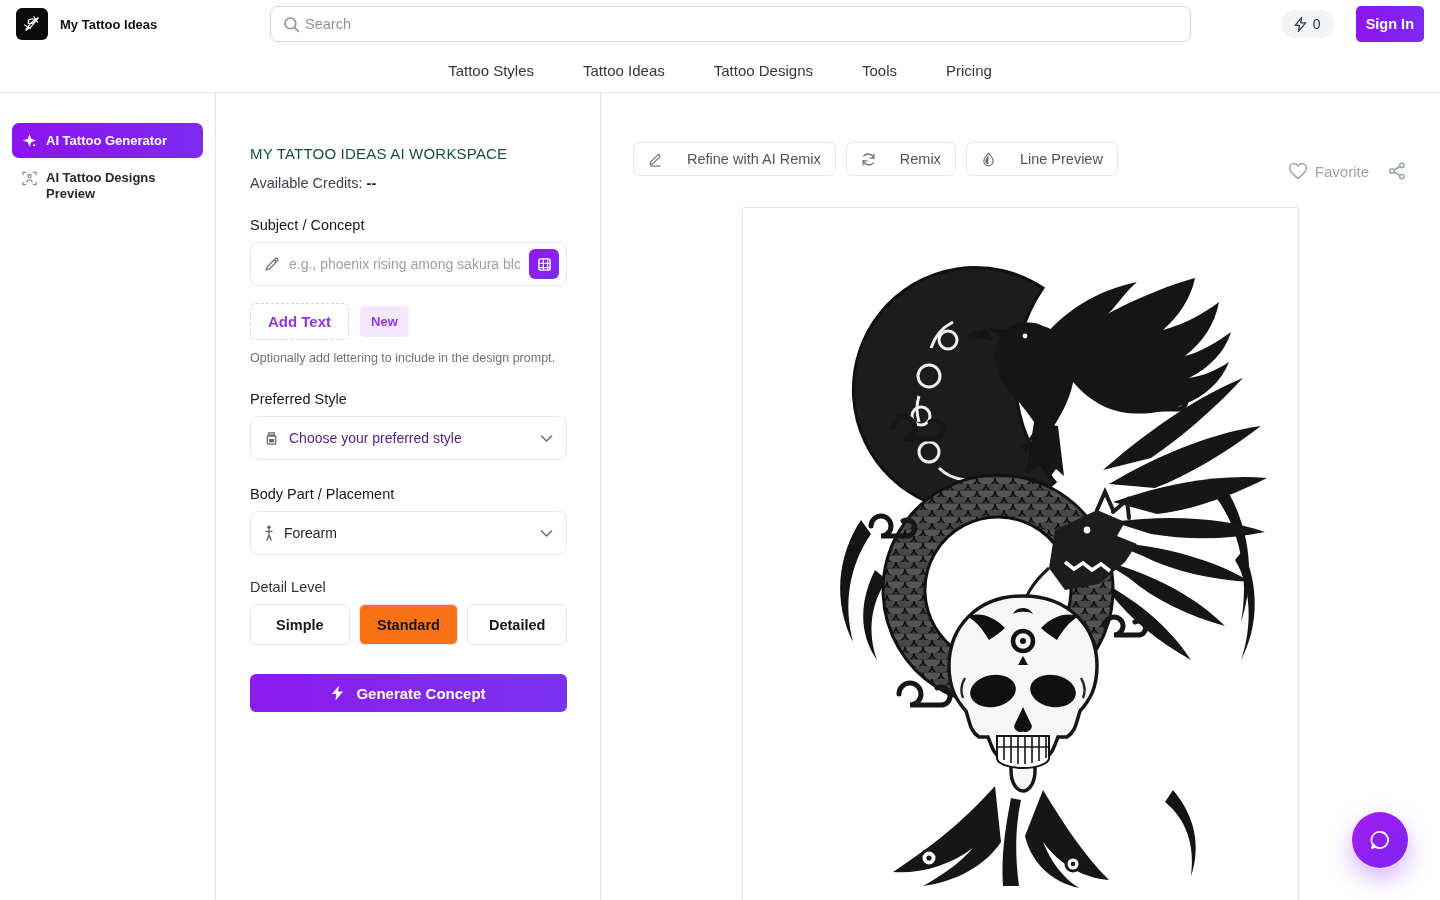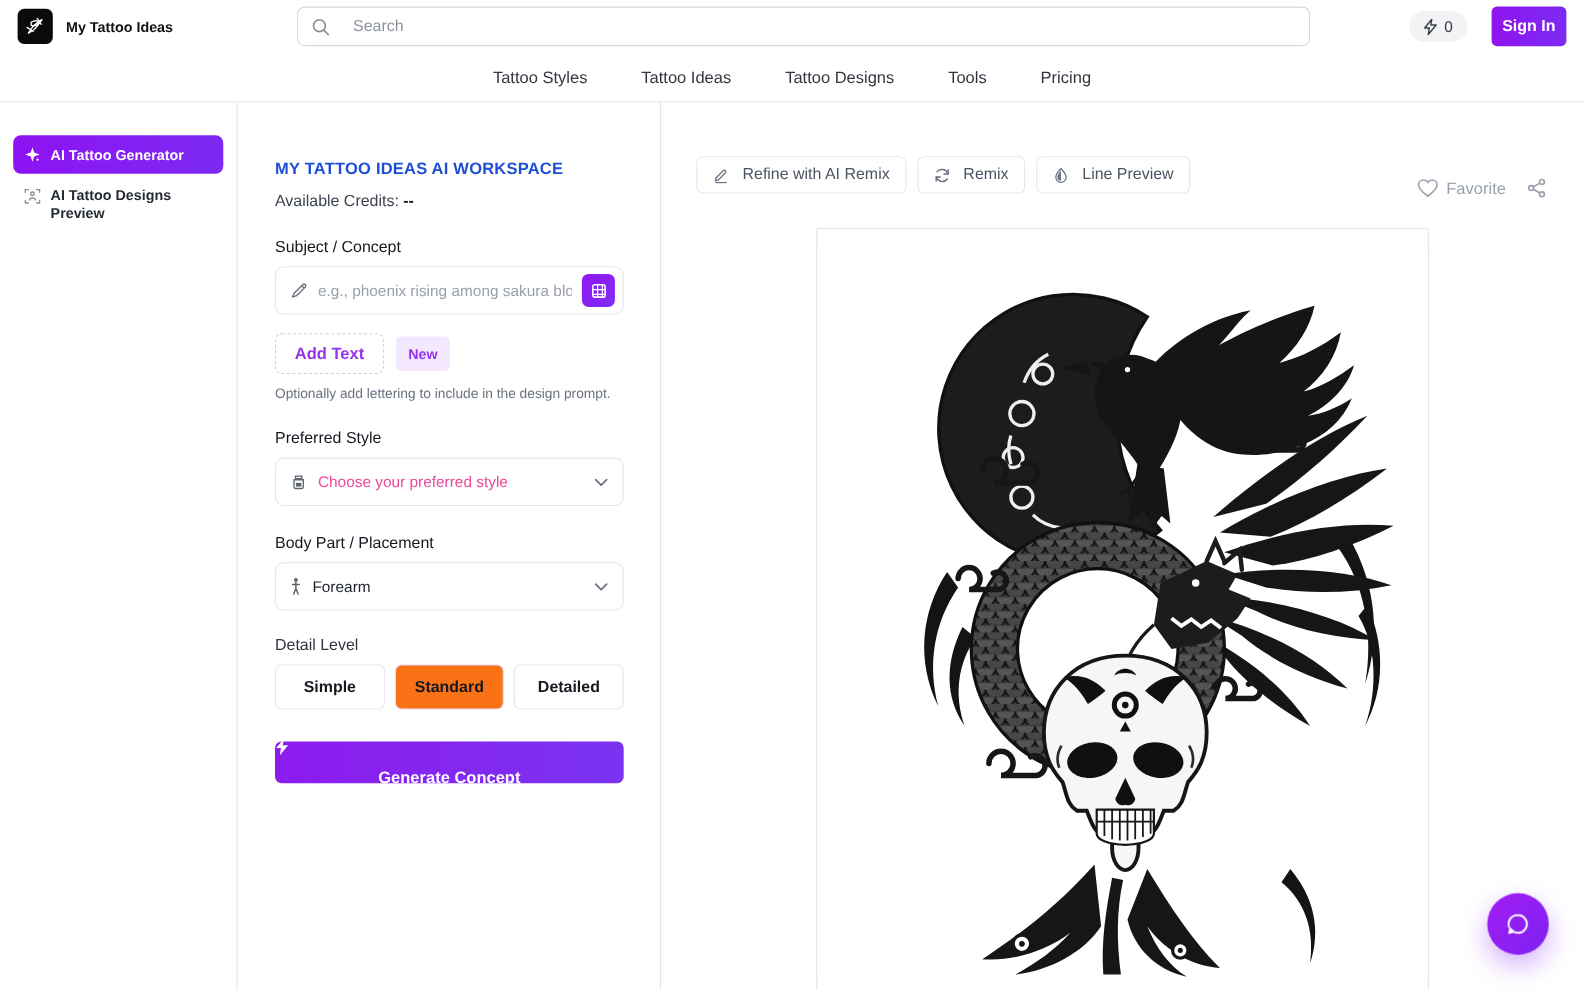--- a/index.html
+++ b/index.html
@@ -4,67 +4,67 @@
 <style>
   * { margin:0; padding:0; box-sizing:border-box; }
   html,body { width:1440px; height:900px; overflow:hidden; background:#fff;
     font-family:"Liberation Sans", sans-serif; color:#111827; }
 
   
   .topbar { height:48px; display:flex; align-items:center; padding:0 16px; background:#fff; }
   .brand { display:flex; align-items:center; gap:12px; width:254px; flex:none; cursor:pointer; }
   .logo { width:32px; height:32px; background:#0b0b0b; border-radius:6px; display:flex; align-items:center; justify-content:center; }
   .brand-name { font-size:13px; font-weight:700; color:#0f1115; white-space:nowrap; }
-  .search { flex:1; height:36px; border:1px solid #d6d9de; border-radius:7px; display:flex; align-items:center; padding:0 12px; gap:21px; margin-right:90px; background:#fff; }
+  .search { flex:1; height:36px; border:1px solid #d6d9de; border-radius:7px; display:flex; align-items:center; padding:0 12px; gap:5px; margin-right:90px; background:#fff; }
   .search input { border:none; outline:none; flex:1; font-size:14.5px; color:#374151; font-family:inherit; background:transparent; }
   .search input::placeholder { color:#8d939c; }
   .credits-pill { height:28px; padding:0 13px; background:#f2f3f5; border-radius:999px; display:flex; align-items:center; gap:6px; font-size:14px; color:#303540; margin-right:22px; cursor:pointer; }
   .signin { height:36px; padding:0 10px; border:none; border-radius:5px; color:#fff; font-size:14.5px; font-weight:600; font-family:inherit;
     background:linear-gradient(90deg,#9013ef 0%,#7b2bf2 100%); cursor:pointer; }
 
   
   .nav { height:45px; border-bottom:1px solid #e7e8ea; display:flex; align-items:center; justify-content:center; gap:49px; }
   .nav a { font-size:15px; font-weight:500; color:#32373f; text-decoration:none; cursor:pointer; }
 
   
   .content { display:flex; height:807px; }
   .sidebar { width:216px; flex:none; border-right:1px solid #e2e4e8; padding:30px 12px 0 12px; }
   .side-item { display:flex; align-items:flex-start; gap:9px; font-size:13px; font-weight:600; border-radius:7px; cursor:pointer; }
   .side-item.active { background:linear-gradient(90deg,#8d13f2,#7d2af2); color:#fff; padding:10px 10px; align-items:center; }
   .side-item.plain { color:#242a33; padding:12px 10px 0 10px; line-height:1.25; }
   .side-item .ic { flex:none; display:flex; }
 
   .form-col { width:385px; flex:none; border-right:1px solid #e2e4e8; padding:52px 33px 0 34px; }
-  .ws-title { color:#1d4ed8; font-size:15px; font-weight:700; letter-spacing:.2px; }
+  .ws-title { color:#14532d; font-size:15px; font-weight:400; letter-spacing:.2px; }
   .credits-line { margin-top:13px; font-size:14.5px; color:#3c4250; }
   .credits-line b { color:#14181f; }
   .f-label { margin-top:26px; font-size:14.5px; font-weight:400; color:#14181f; }
   .f-label.light { font-weight:400; color:#2f3540; margin-top:24px; }
   .inp { margin-top:9px; height:44px; border:1px solid #e6e7ea; border-radius:8px; display:flex; align-items:center; padding:0 7px 0 13px; gap:9px; background:#fff; }
   .inp input { border:none; outline:none; flex:1; min-width:0; font-size:14px; font-family:inherit; color:#374151; }
   .inp input::placeholder { color:#99a0aa; }
   .grid-btn { width:30px; height:30px; flex:none; border:none; border-radius:6px; background:linear-gradient(135deg,#9318f2,#7e2cf4); display:flex; align-items:center; justify-content:center; cursor:pointer; }
   .addtext-row { margin-top:17px; display:flex; align-items:center; gap:11px; }
   .addtext { border:1px dashed #cfd3d9; background:#fff; border-radius:6px; padding:9px 17px; color:#9333ea; font-size:15px; font-weight:600; font-family:inherit; cursor:pointer; }
   .new-badge { background:#f3e8ff; color:#9333ea; font-size:13px; font-weight:600; padding:8px 11px; border-radius:4px; }
   .help { margin-top:11px; font-size:12.5px; color:#6b7280; }
   .select { margin-top:9px; height:44px; border:1px solid #e6e7ea; border-radius:8px; display:flex; align-items:center; padding:0 13px; gap:10px; cursor:pointer; background:#fff; }
-  .select .val { flex:1; font-size:14px; color:#ec4899; }
+  .select .val { flex:1; font-size:14px; color:#4c1d95; }
   .select .val.dark { color:#1c212a; }
   .detail-row { margin-top:9px; display:flex; gap:9px; }
   .detail-btn { flex:1; height:41px; border:1px solid #e6e7ea; background:#fff; border-radius:6px; font-size:14.5px; font-weight:700; color:#14181f; font-family:inherit; cursor:pointer; }
   .detail-btn.sel { background:#f97316; border-color:#ead9f9; }
   .generate { margin-top:29px; width:100%; height:38px; border:none; border-radius:6px; color:#fff; font-size:15px; font-weight:700; font-family:inherit;
-    background:linear-gradient(90deg,#8d1bee 0%,#7a33f0 100%); display:flex; justify-content:center; gap:12px; cursor:pointer;flex-direction:column; }
+    background:linear-gradient(90deg,#8d1bee 0%,#7a33f0 100%); display:flex; align-items:center; justify-content:center; gap:12px; cursor:pointer; }
 
   
   .preview-col { flex:1; position:relative; padding-top:49px; }
   .toolbar { margin-left:32px; display:flex; gap:10px; }
   .toolbar.second { margin-top:7px; }
-  .tbtn { height:34px; padding:0 14px; background:#fff; border:1px solid #e6e7ea; border-radius:6px; display:flex; align-items:center; gap:12px; font-size:14.5px; color:#4b5563; font-family:inherit; cursor:pointer; }
+  .tbtn { height:34px; padding:0 14px; background:#fff; border:1px solid #e6e7ea; border-radius:6px; display:flex; align-items:center; gap:24px; font-size:14.5px; color:#4b5563; font-family:inherit; cursor:pointer; }
   .fav-group { position:absolute; top:69px; right:34px; display:flex; align-items:center; gap:7px; color:#9aa2ad; font-size:15px; cursor:pointer; }
   .share-icon { margin-left:12px; display:flex; cursor:pointer; }
   .art-card { width:557px; height:700px; margin:31px auto 0; border:1px solid #e3e4e7; border-radius:2px; background:#fff; overflow:hidden; }
   .art-card svg { display:block; }
 
   .fab { position:fixed; right:32px; bottom:32px; width:56px; height:56px; border-radius:50%; border:none;
     background:linear-gradient(135deg,#a31df5,#7d22f0); box-shadow:0 10px 24px rgba(130,30,240,.35); display:flex; align-items:center; justify-content:center; cursor:pointer; }
 </style>
 </head>
 <body>

